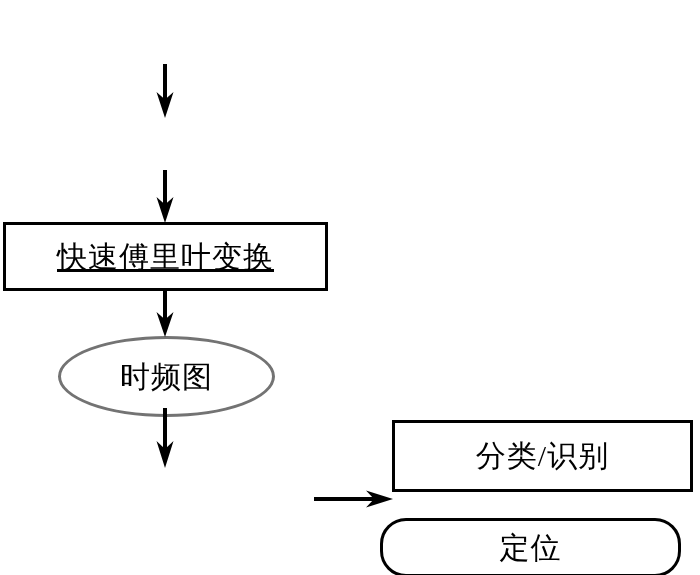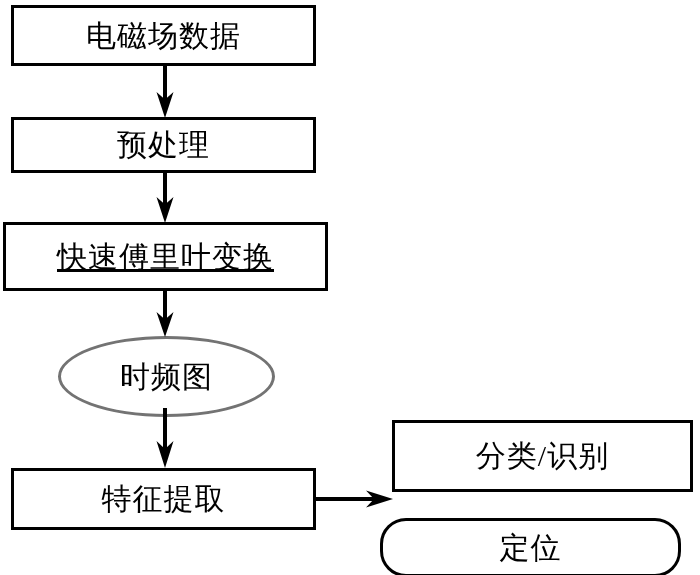--- a/index.html
+++ b/index.html
@@ -48,39 +48,30 @@
   .edge svg {
     display: block;
     overflow: visible;
   }
 </style>
 </head>
 <body>
 
 <div id="canvas">
 
-  <div class="node rect" style="left:11px; top:5px; width:305px; height:61px;">
-    <span class="node-label">电磁场数据</span>
-  </div>
 
-  <div class="node rect" style="left:11px; top:117px; width:305px; height:56px;">
-    <span class="node-label">预处理</span>
-  </div>
 
   <div class="node rect" style="left:3px; top:222px; width:325px; height:69px;text-decoration:underline;">
     <span class="node-label">快速傅里叶变换</span>
   </div>
 
   <div class="node ellipse" style="left:58px; top:336px; width:217px; height:81px;">
     <span class="node-label">时频图</span>
   </div>
 
-  <div class="node rect" style="left:11px; top:468px; width:305px; height:62px;">
-    <span class="node-label">特征提取</span>
-  </div>
 
   <div class="node rect" style="left:392px; top:420px; width:301px; height:72px;">
     <span class="node-label">分类/识别</span>
   </div>
 
   <div class="node rect" style="left:380px; top:518px; width:301px; height:59px;border-radius:26px;">
     <span class="node-label">定位</span>
   </div>
 
   <div class="edge" style="left:156px; top:64px; width:18px; height:56px;">

